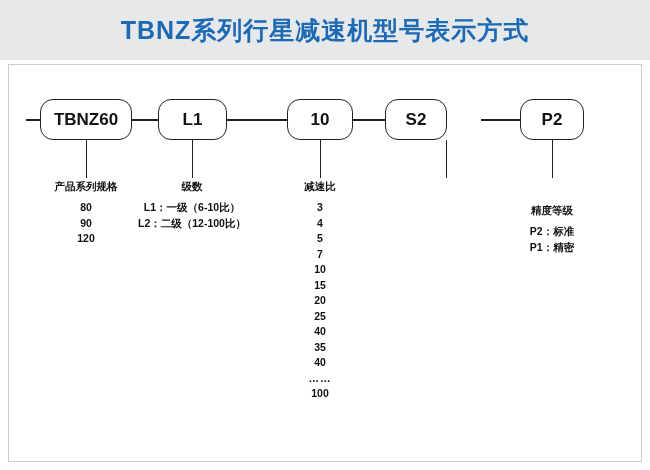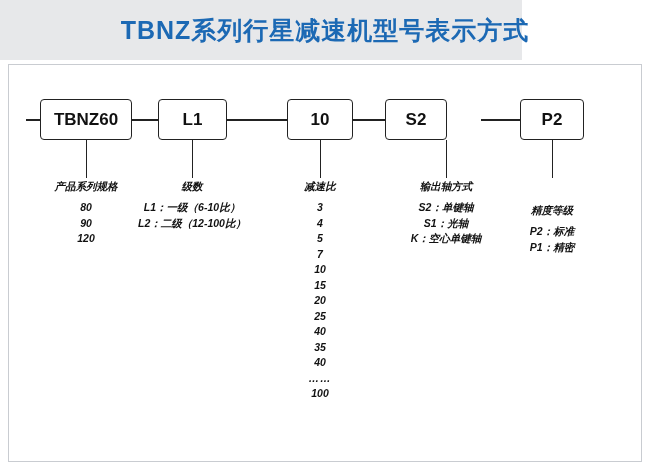--- a/index.html
+++ b/index.html
@@ -17,21 +17,21 @@
     position: relative;
     width: 650px;
     height: 470px;
     background: #ffffff;
   }
   
   #header {
     position: absolute;
     left: 0;
     top: 0;
-    width: 522px;
+    width: 650px;
     height: 60px;
     background: #e7e8ea;
     box-sizing: border-box;
   }
   #header-title {
     position: absolute;
     left: 0;
     top: 0;
     width: 650px;
     height: 60px;
@@ -56,21 +56,21 @@
   
   .code-box {
     position: absolute;
     box-sizing: border-box;
     border: 1px solid #222222;
     background: #ffffff;
     text-align: center;
     color: #111111;
     font-weight: bold;
     font-size: 17px;
-    border-radius: 4px;
+    border-radius: 13px;
   }
   .code-box span {
     display: block;
   }
   
   .connector {
     position: absolute;
     height: 2px;
     background: #222222;
   }
@@ -78,21 +78,20 @@
   .droplink {
     position: absolute;
     width: 1px;
     background: #222222;
   }
   
   .col {
     position: absolute;
     text-align: center;
     color: #111111;
-    font-style: italic;
   }
   .col-title {
     font-size: 10.5px;
     font-weight: bold;
     margin-bottom: 6px;
     white-space: nowrap;
   }
   .col-item {
     font-size: 10.5px;
     font-weight: bold;
@@ -169,26 +168,20 @@
     <div class="col-item">15</div>
     <div class="col-item">20</div>
     <div class="col-item">25</div>
     <div class="col-item">40</div>
     <div class="col-item">35</div>
     <div class="col-item">40</div>
     <div class="col-item dots">……</div>
     <div class="col-item">100</div>
   </div>
 
-  <div class="col" style="left:381px; top:180px; width:130px;">
-    <div class="col-title">输出轴方式</div>
-    <div class="col-item">S2：单键轴</div>
-    <div class="col-item">S1：光轴</div>
-    <div class="col-item">K：空心单键轴</div>
-  </div>
 
   <div class="col" style="left:497px; top:180px; width:110px;margin-top:24px;">
     <div class="col-title">精度等级</div>
     <div class="col-item">P2：标准</div>
     <div class="col-item">P1：精密</div>
   </div>
 
 </div>
 
 </body></html>

